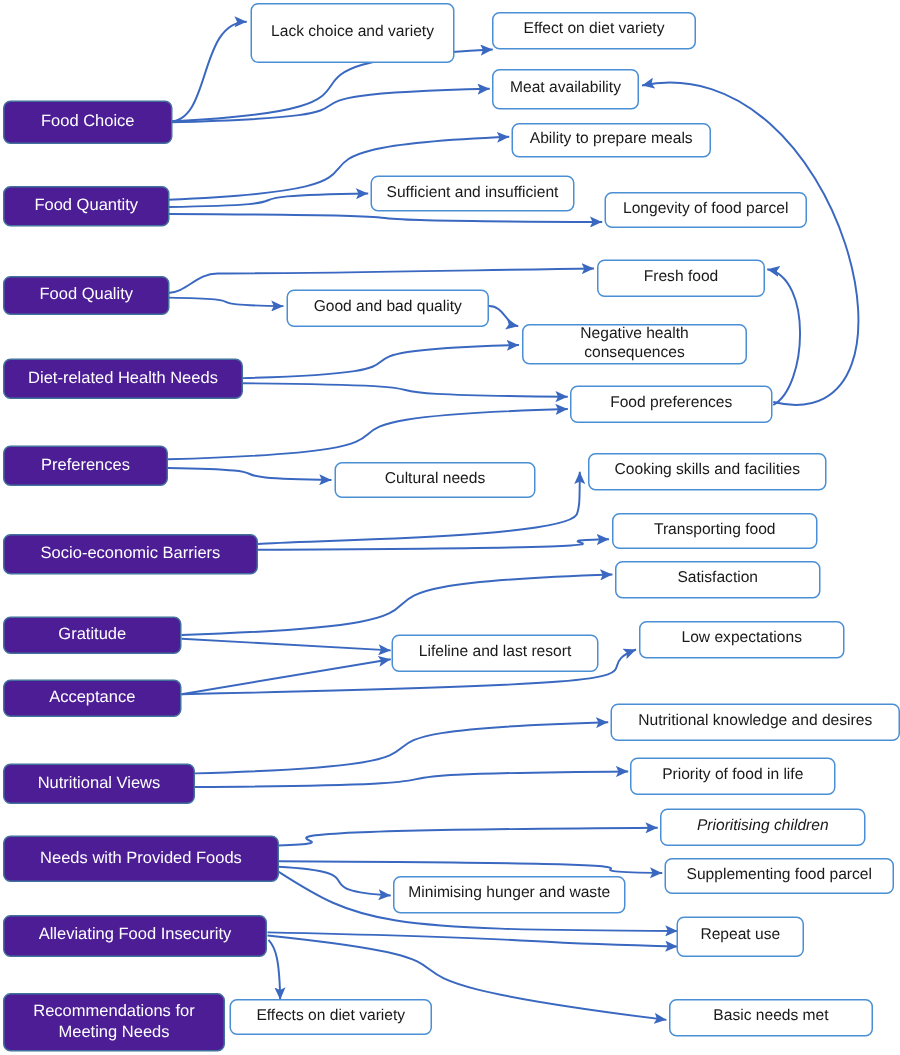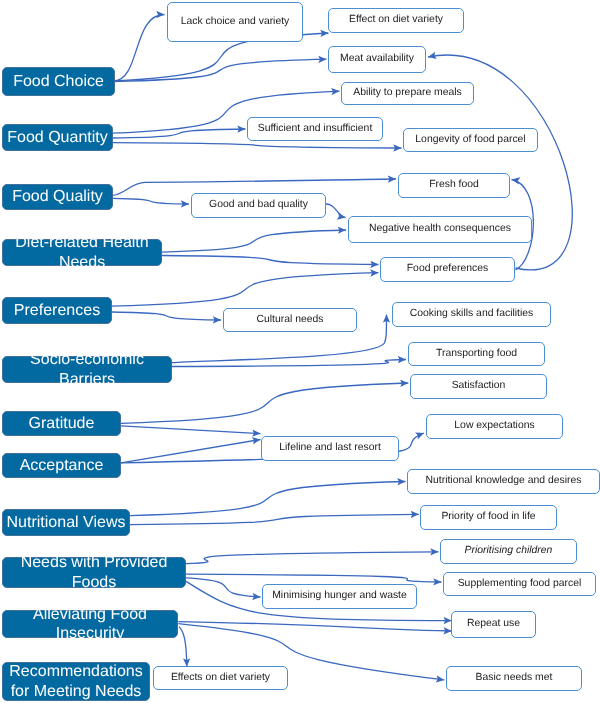--- a/index.html
+++ b/index.html
@@ -3,22 +3,22 @@
 <meta charset="utf-8">
 <style>
   html,body{margin:0;padding:0;background:#ffffff;}
   body{width:600px;height:703px;overflow:hidden;
        font-family:"Liberation Sans",sans-serif;
        -webkit-font-smoothing:antialiased;text-rendering:geometricPrecision;}
   #canvas{position:relative;width:600px;height:703px;}
   svg#links{position:absolute;left:0;top:0;width:600px;height:703px;}
   .node{position:absolute;box-sizing:border-box;display:flex;align-items:center;
         justify-content:center;text-align:center;padding:0 3px;}
-  .node.theme{background:#0369a1;border:1px solid #41719C;border-radius:5px;
-        color:#ffffff;font-size:16px;line-height:1.2;}
+  .node.theme{background:#4c1d95;border:1px solid #41719C;border-radius:5px;
+        color:#ffffff;font-size:11px;line-height:1.2;}
   .node.subtheme{background:#ffffff;border:1.2px solid #4A8FD4;border-radius:5px;
         color:#1a1a1a;font-size:10.4px;line-height:1.2;}
 </style>
 </head>
 <body>
 
 <div id="canvas">
   <svg id="links" viewBox="0 0 600 703" xmlns="http://www.w3.org/2000/svg">
     <defs>
       <marker id="ah" markerWidth="8.2" markerHeight="7.4" refX="8.2" refY="3.7" orient="auto" markerUnits="userSpaceOnUse">
@@ -112,42 +112,42 @@
       </div>
       <div class="node subtheme" style="left: 403px; top: 128px; width: 135px; height: 24px; justify-content: center;">
         <span>Longevity of food parcel</span>
       </div>
       <div class="node subtheme" style="left: 398px; top: 173px; width: 112px; height: 25px;">
         <span>Fresh food</span>
       </div>
       <div class="node subtheme" style="left: 191px; top: 193px; width: 135px; height: 25px;">
         <span>Good and bad quality</span>
       </div>
-      <div class="node subtheme" style="left: 348px; top: 216px; width: 184px; height: 27px;">
+      <div class="node subtheme" style="left: 348px; top: 216px; width: 150px; height: 27px;">
         <span>Negative health consequences</span>
       </div>
       <div class="node subtheme" style="left: 380px; top: 257px; width: 135px; height: 25px;">
         <span>Food preferences</span>
       </div>
       <div class="node subtheme" style="left: 223px; top: 308px; width: 134px; height: 24px;">
         <span>Cultural needs</span>
       </div>
       <div class="node subtheme" style="left: 392px; top: 302px; width: 159px; height: 25px;">
         <span>Cooking skills and facilities</span>
       </div>
       <div class="node subtheme" style="left: 408px; top: 342px; width: 137px; height: 24px;">
         <span>Transporting food</span>
       </div>
       <div class="node subtheme" style="left: 410px; top: 374px; width: 137px; height: 25px;">
         <span>Satisfaction</span>
       </div>
       <div class="node subtheme" style="left: 426px; top: 414px; width: 137px; height: 25px;">
         <span>Low expectations</span>
       </div>
-      <div class="node subtheme" style="left: 261px; top: 423px; width: 138px; height: 25px; margin-top: 13px;">
+      <div class="node subtheme" style="left: 261px; top: 423px; width: 138px; height: 25px;">
         <span>Lifeline and last resort</span>
       </div>
       <div class="node subtheme" style="left: 407px; top: 469px; width: 193px; height: 25px;">
         <span>Nutritional knowledge and desires</span>
       </div>
       <div class="node subtheme" style="left: 420px; top: 505px; width: 137px; height: 25px;">
         <span>Priority of food in life</span>
       </div>
       <div class="node subtheme" style="left: 440px; top: 539px; width: 137px; height: 25px; font-style: italic;">
         <span>Prioritising children</span>

